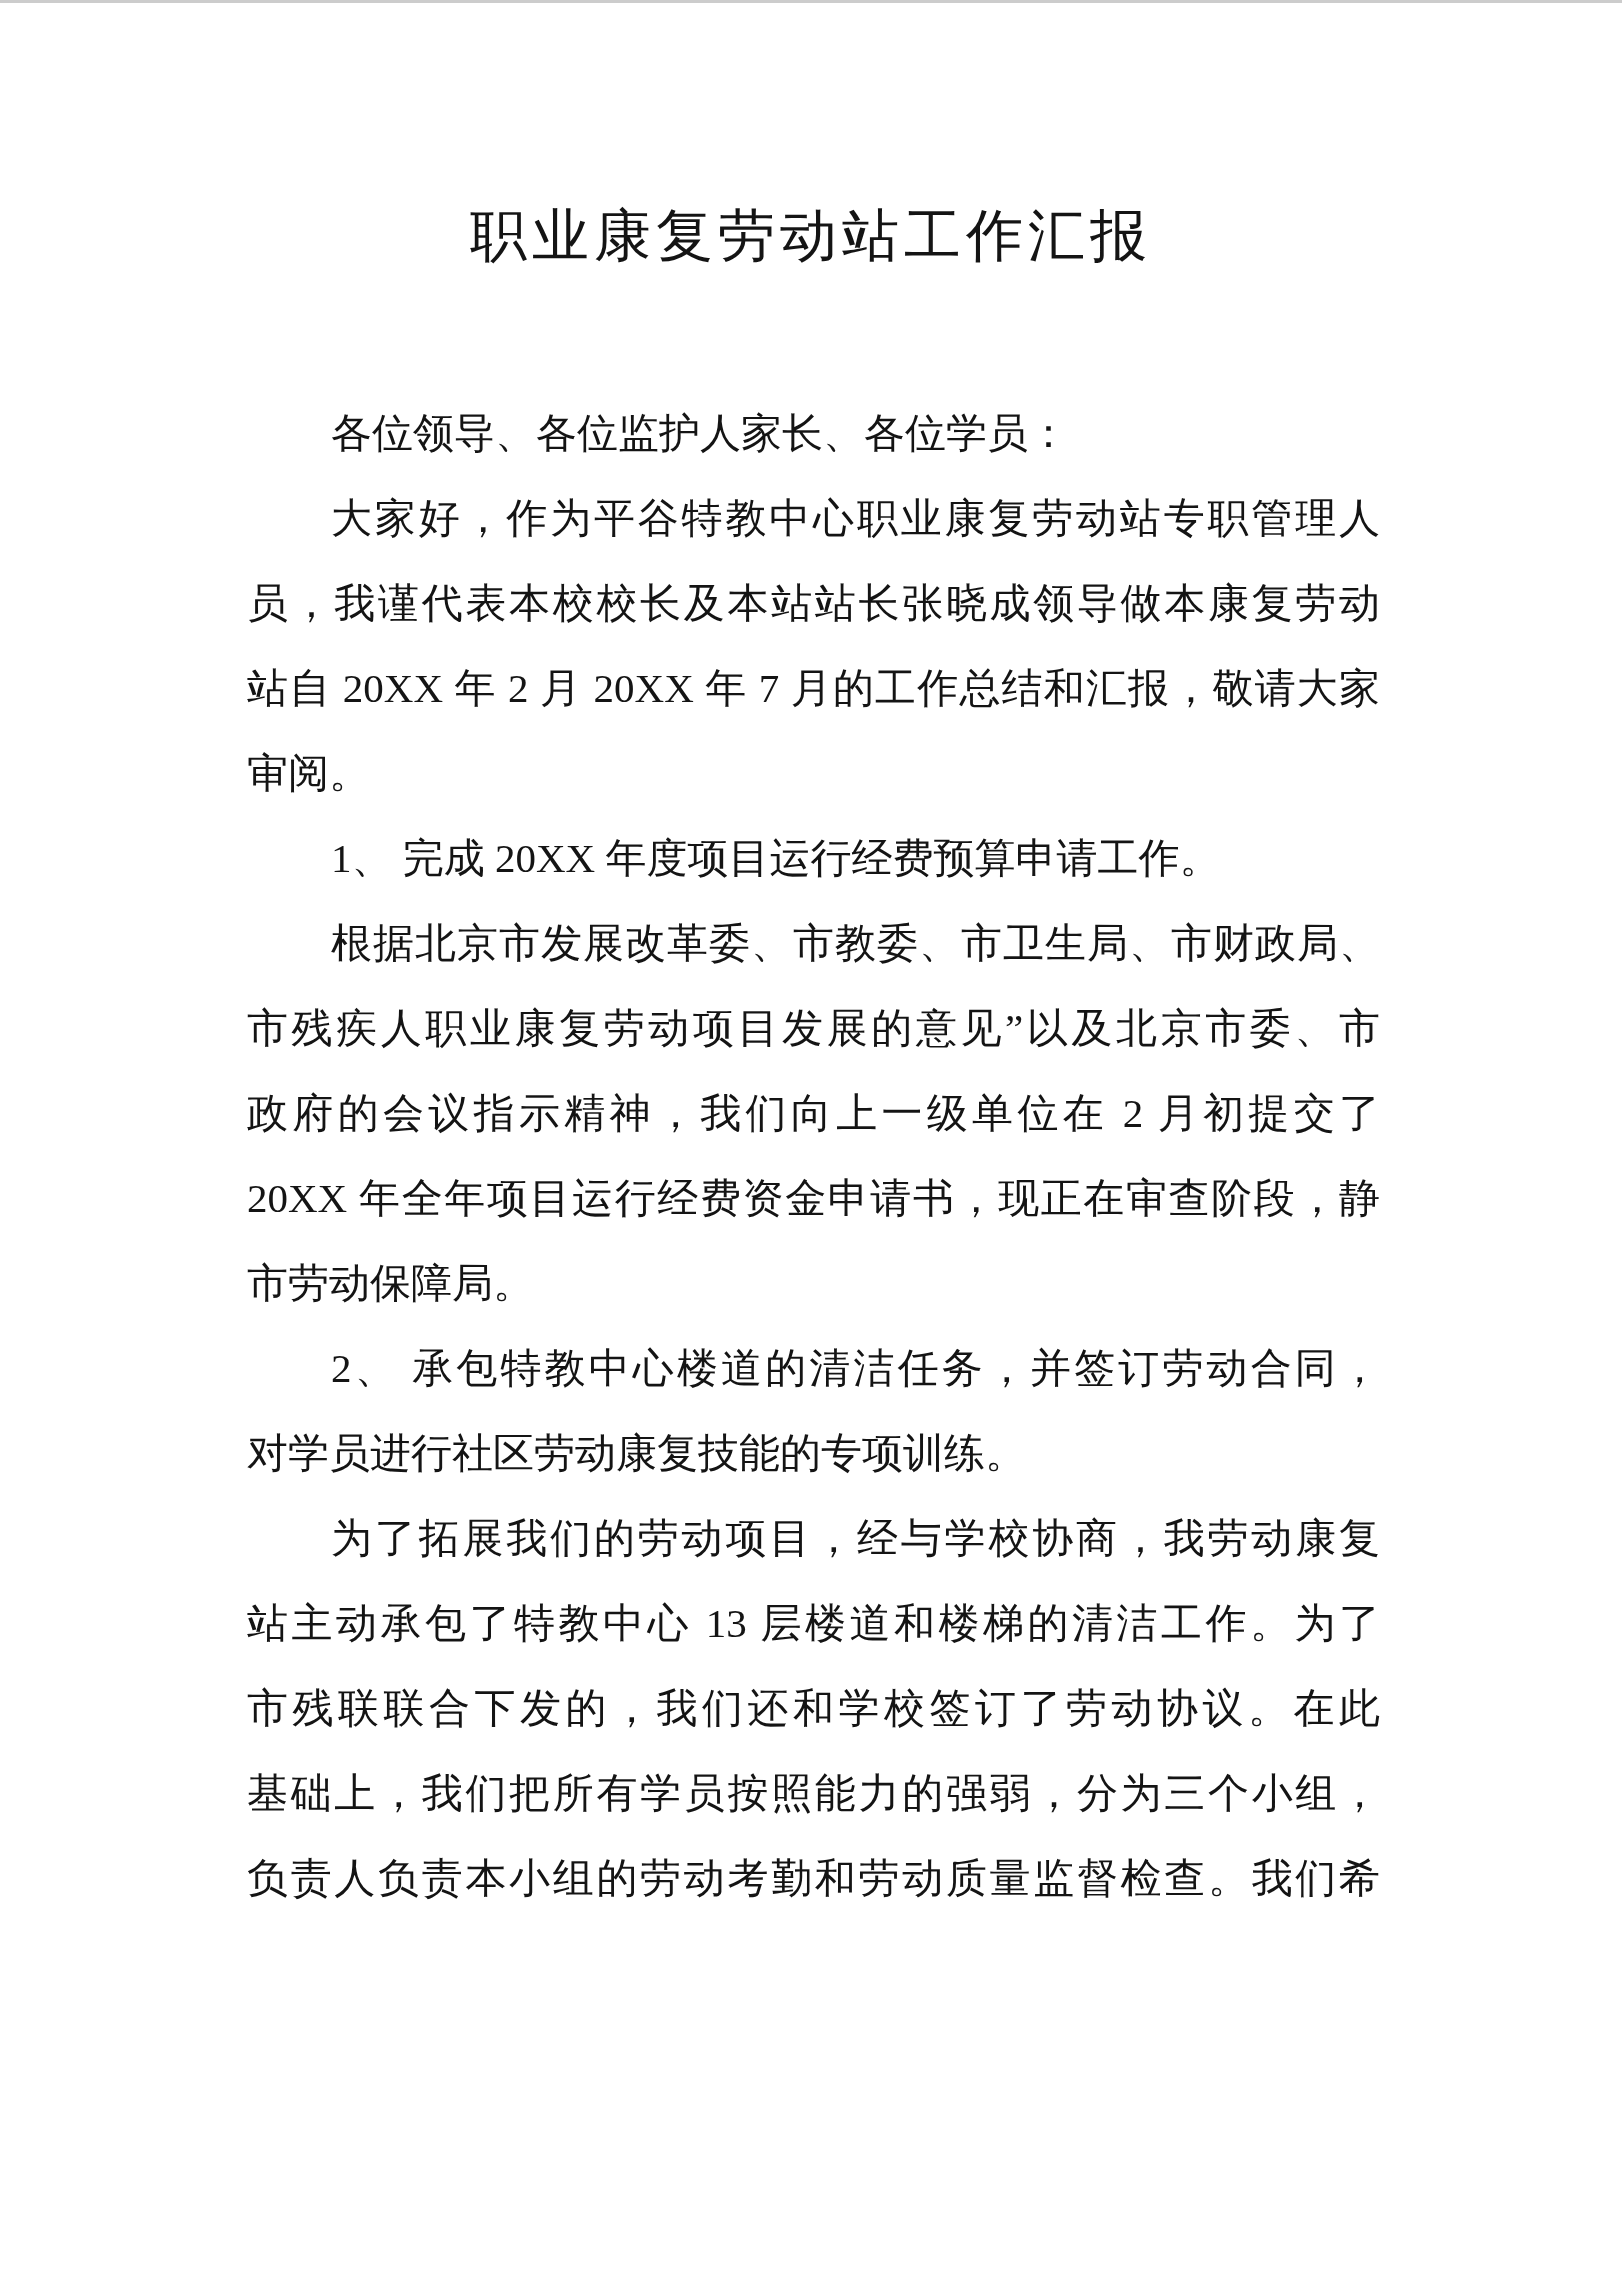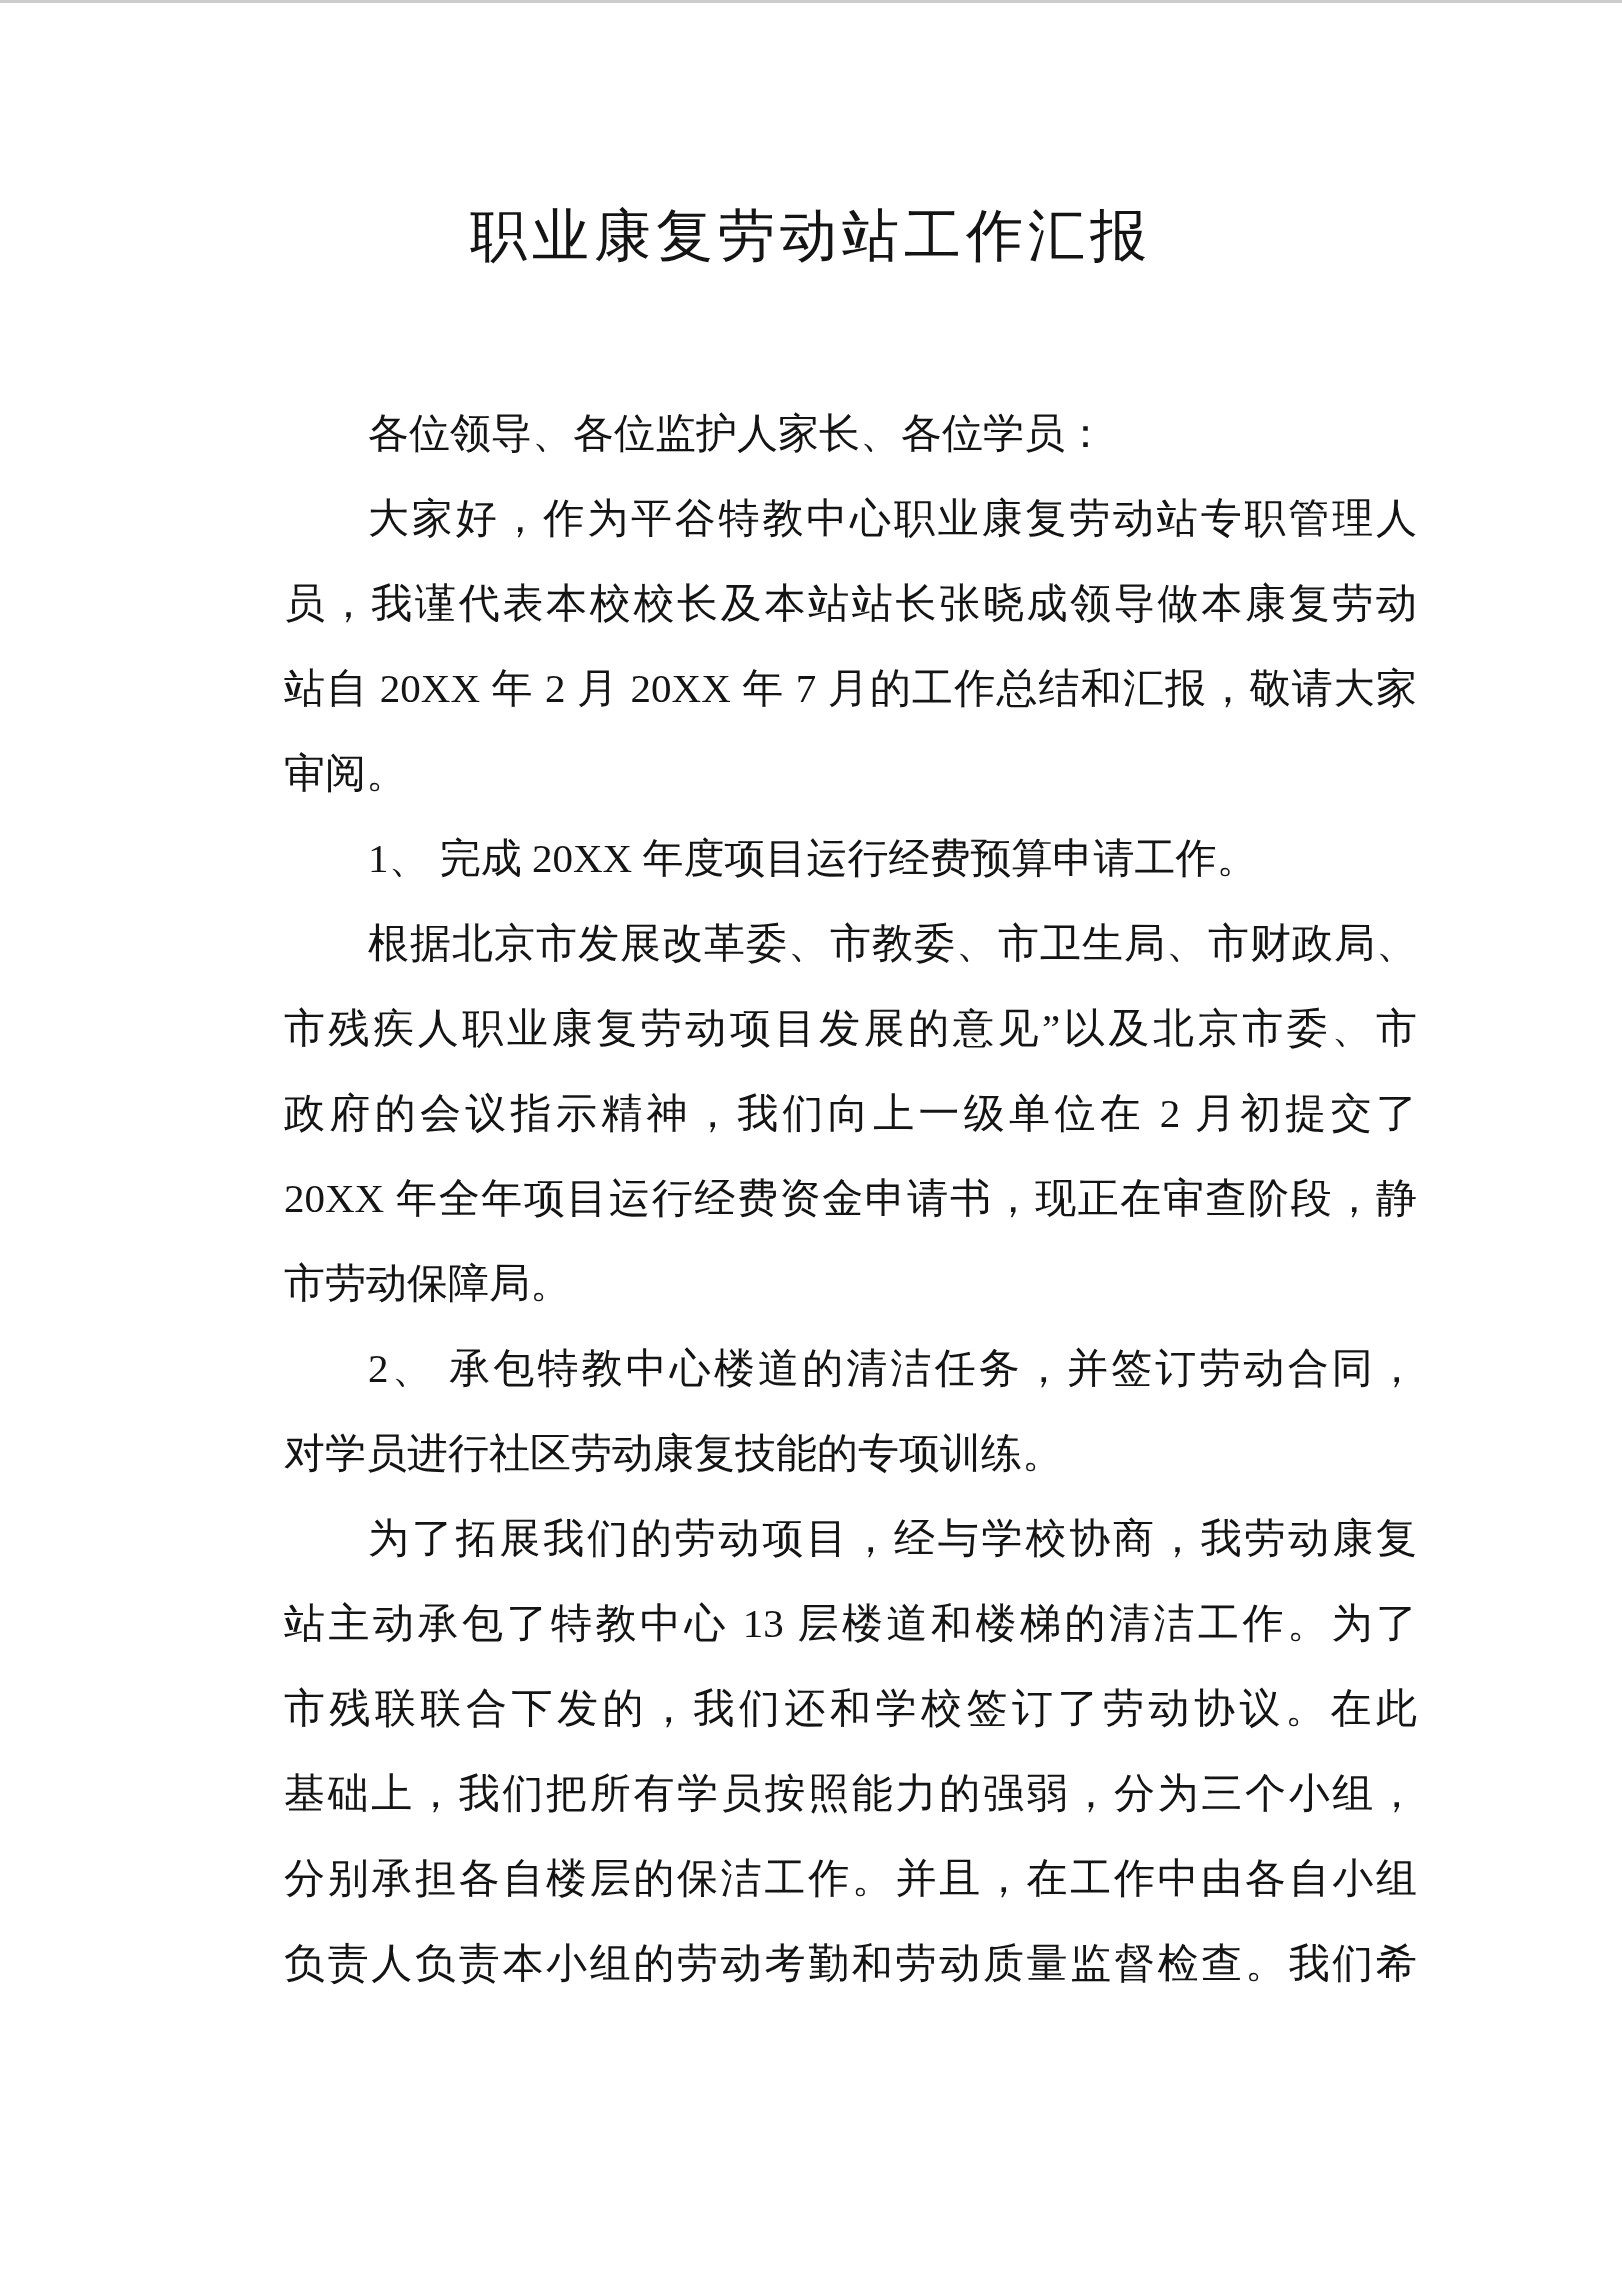--- a/index.html
+++ b/index.html
@@ -37,21 +37,20 @@
     color: #141414;
   }
   .doc-body {
     position: absolute;
     top: 391px;
     left: 247px;
     width: 1133px;
     font-size: 41px;
     line-height: 85px;
     color: #141414;
-    margin-left: 37px;
   }
   .line {
     height: 85px;
     text-align: left;
   }
   .line.j {
     text-align: justify;
     text-align-last: justify;
   }
   .line.ind {
@@ -77,17 +76,16 @@
     <div class="line j">市残疾人职业康复劳动项目发展的意见”以及北京市委、市</div>
     <div class="line j">政府的会议指示精神，我们向上一级单位在 2 月初提交了</div>
     <div class="line j">20XX 年全年项目运行经费资金申请书，现正在审查阶段，静</div>
     <div class="line">市劳动保障局。</div>
     <div class="line ind j">2、 承包特教中心楼道的清洁任务，并签订劳动合同，</div>
     <div class="line">对学员进行社区劳动康复技能的专项训练。</div>
     <div class="line ind j">为了拓展我们的劳动项目，经与学校协商，我劳动康复</div>
     <div class="line j">站主动承包了特教中心 13 层楼道和楼梯的清洁工作。为了</div>
     <div class="line j">市残联联合下发的，我们还和学校签订了劳动协议。在此</div>
     <div class="line j">基础上，我们把所有学员按照能力的强弱，分为三个小组，</div>
-    <div class="line j">分别承担各自楼层的保洁工作。并且，在工作中由各自小组</div>
     <div class="line j">负责人负责本小组的劳动考勤和劳动质量监督检查。我们希</div>
   </div>
 </div>
 
 
 </body></html>

